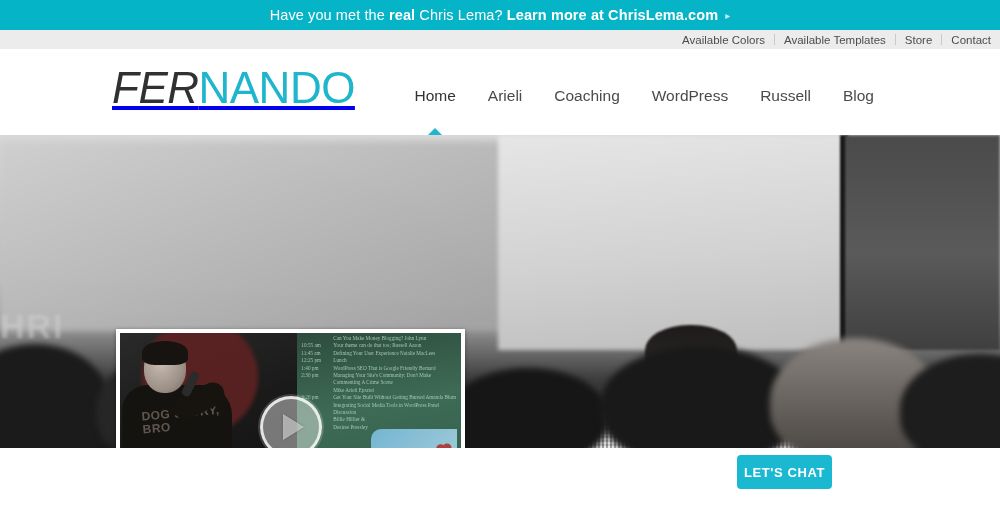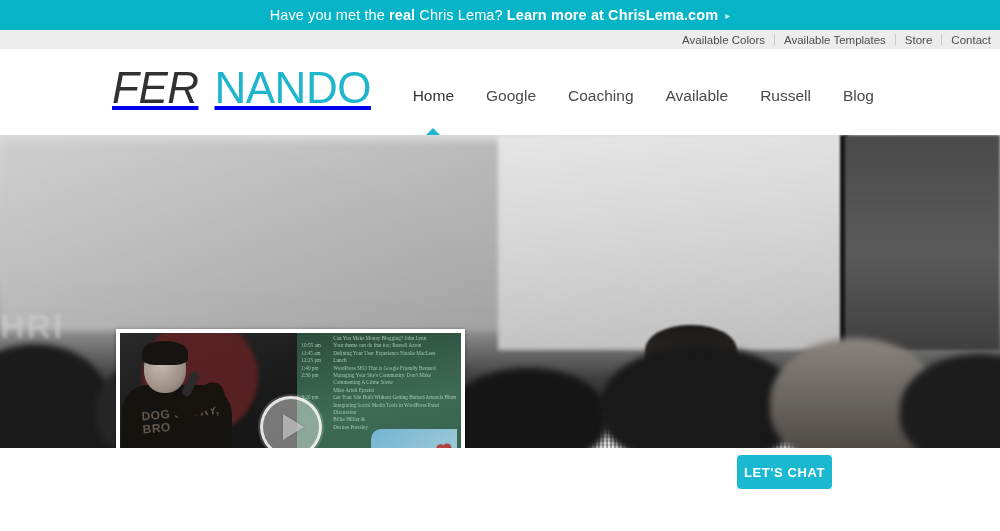--- a/index.html
+++ b/index.html
@@ -43,21 +43,21 @@
   .masthead {
     position:absolute; left:0; top:49px; width:1000px; height:86px;
     background:#ffffff;
   }
   .logo {
     position:absolute; left:112px; top:14px;
     font-size:44px; font-weight:300; letter-spacing:-0.5px;
     line-height:50px; white-space:nowrap;
   }
   .logo .l1 { color:#2f3133;font-style:italic; }
-  .logo .l2 { color:#1fb6cd;margin-left:16px; }
+  .logo .l2 { color:#1fb6cd; }
 
   .mainnav {
     position:absolute; right:110px; top:36px;
     display:flex; align-items:flex-start; gap:0px;
   }
   .nav-item {
     position:relative;
     color:#4a4a4a; font-size:15.5px; text-decoration:none;
     padding:0 16px; line-height:22px; white-space:nowrap;
   }
@@ -282,23 +282,23 @@
   <div class="masthead">
     <a class="logo" href="#">
       <span class="l1">FER</span><span class="l2">NANDO</span>
     </a>
 
     <nav class="mainnav">
       <a class="nav-item active" href="#">
         <span>Home</span>
         <span class="nav-caret"></span>
       </a>
-      <a class="nav-item" href="#">Google</a>
+      <a class="nav-item" href="#">Arieli</a>
       <a class="nav-item" href="#">Coaching</a>
-      <a class="nav-item" href="#">Available</a>
+      <a class="nav-item" href="#">WordPress</a>
       <a class="nav-item" href="#">Russell</a>
       <a class="nav-item" href="#">Blog</a>
     </nav>
   </div>
 
   <div class="hero">
     <div class="hero-photo">
       <div class="bg-wall"></div>
       <div class="bg-screen"></div>
       <div class="bg-screen-txt">HRI</div>

